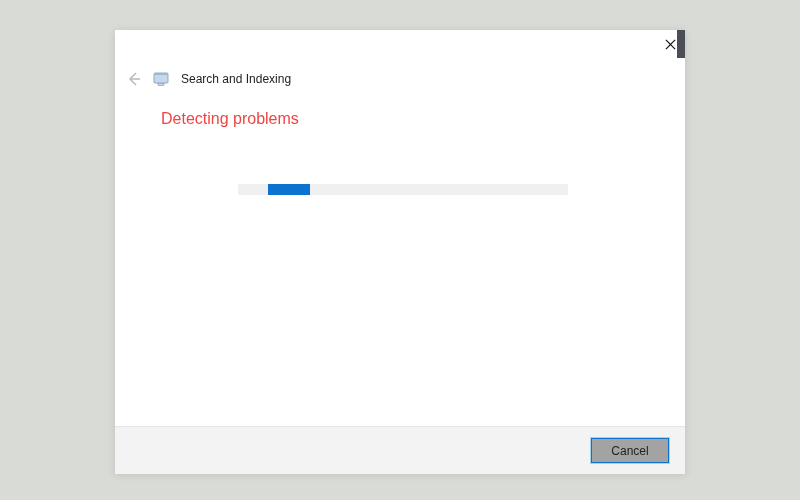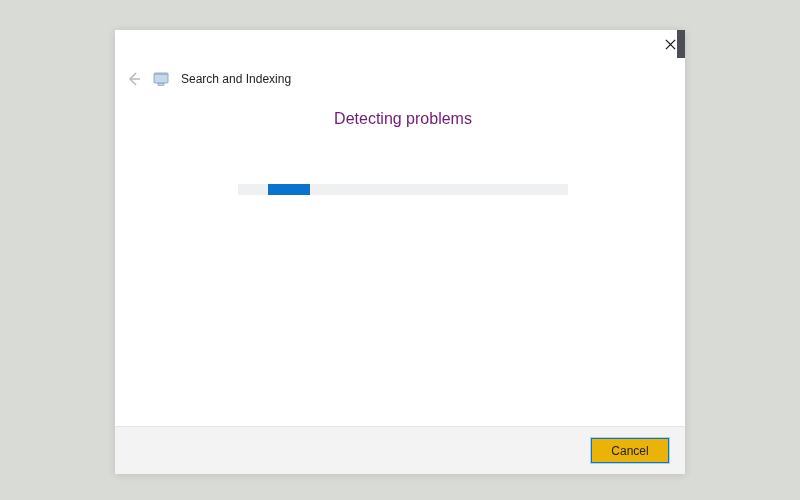--- a/index.html
+++ b/index.html
@@ -74,24 +74,23 @@
     .trb-title {
       font-size: 12px;
       color: #222;
     }
     .content {
       flex: 1;
       padding: 18px 40px 0 46px;
     }
     .heading {
       font-size: 16px;
-      color: #701a75;
+      color: #ef4444;
       font-weight: 400;
       margin-bottom: 56px;
-      text-align: center;
     }
     .progress-wrap {
       display: flex;
       justify-content: center;
     }
     .progress-track {
       width: 330px;
       height: 11px;
       background: #eef0f1;
       position: relative;
@@ -110,21 +109,21 @@
       border-top: 1px solid #e6e6e6;
       background: #f3f3f3;
       display: flex;
       justify-content: flex-end;
       align-items: center;
       padding: 0 16px;
     }
     .btn {
       min-width: 78px;
       height: 25px;
-      background: #eab308;
+      background: #a3a3a3;
       border: 1px solid #0b73cf;
       outline: 1px solid #a9d1f0;
       font-size: 12px;
       color: #222;
       display: flex;
       align-items: center;
       justify-content: center;
       cursor: pointer;
       padding: 0 14px;
     }

